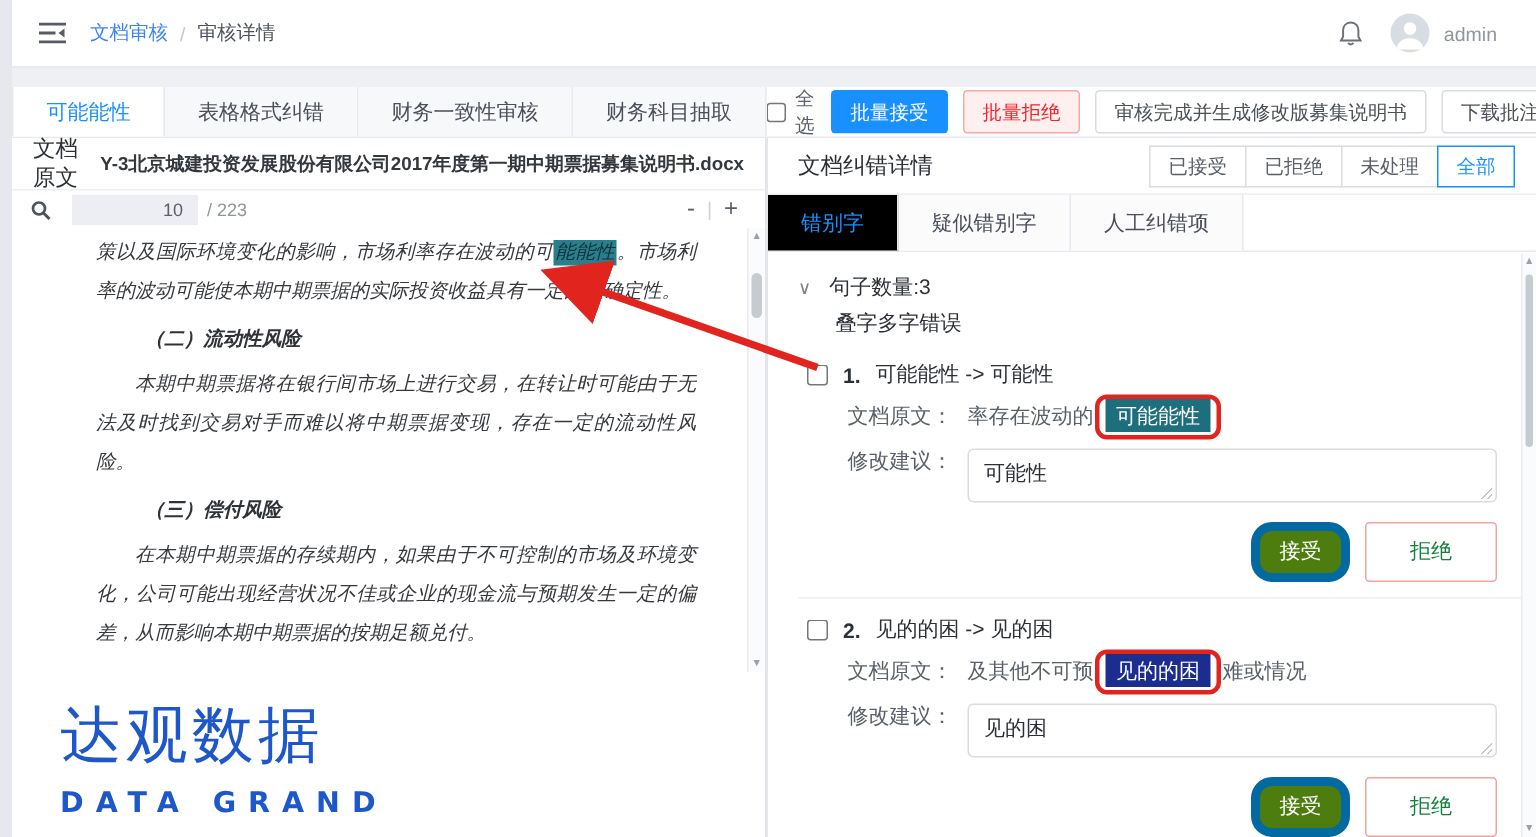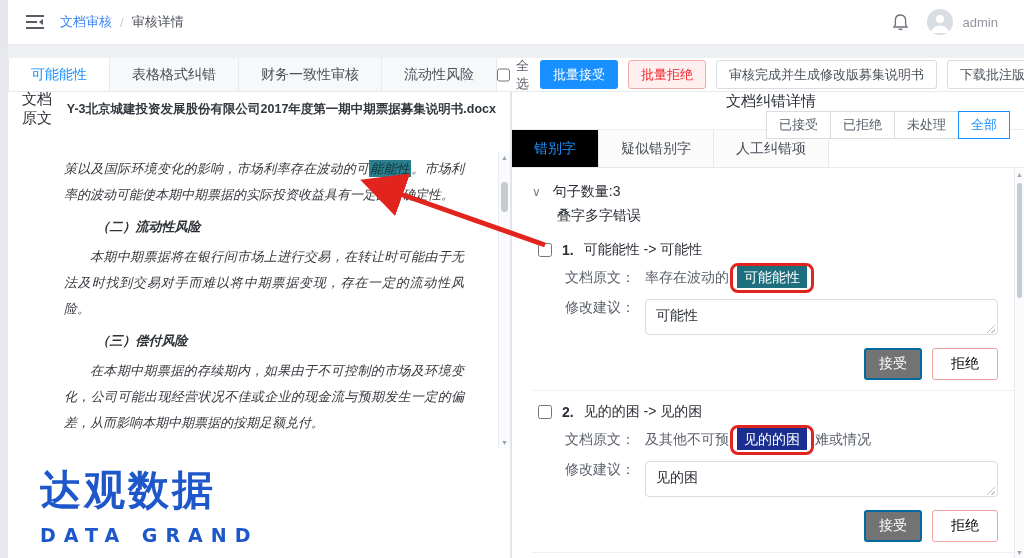--- a/index.html
+++ b/index.html
@@ -47,28 +47,28 @@
   .doc-text p { text-indent:2em; }
   .doc-text p.cont { text-indent:0; }
   .doc-text h4 { font-style:italic; font-size:13px; font-weight:bold; padding-left:2.5em; margin:6px 0 4px; color:#2f3338; }
   .hl-doc { background:#2b7f8d; color:#10343c; padding:1px 1px; }
   .doc-scrollbar { position:absolute; right:0; top:60px; width:12px; height:296px; background:#fafbfc; border-left:1px solid #ececf0; font-size:7px; color:#9aa0a8; text-align:center; }
   .doc-scrollbar .thumb { position:absolute; left:2px; right:2px; top:30px; height:30px; background:#c6cad1; border-radius:4px; }
   .sb-up { position:absolute; top:2px; left:0; right:0; }
   .sb-down { position:absolute; bottom:2px; left:0; right:0; }
 
   .logo { position:absolute; left:32px; bottom:12px; color:#1d57c9; }
-  .logo-cn { font-family:"DejaVu Sans",sans-serif; font-size:41px; font-weight:bold; letter-spacing:3px;margin-top:20px; }
+  .logo-cn { font-family:"DejaVu Sans",sans-serif; font-size:41px; font-weight:normal; letter-spacing:3px;margin-top:20px; }
   .logo-en { font-family:"DejaVu Sans",sans-serif; font-size:19px; font-weight:bold; letter-spacing:8px; margin-top:6px; }
 
   .panel-divider { position:absolute; left:510px; top:92px; width:2px; bottom:0; background:#e3e5ea; }
 
   
   .right-panel { position:absolute; left:512px; top:92px; right:0; bottom:0; background:#fff; }
-  .detail-header { height:38px; display:flex; align-items:center; padding:0 14px 0 20px; border-bottom:1px solid #eceef2;flex-direction:column; }
+  .detail-header { height:38px; display:flex; align-items:center; padding:0 14px 0 20px; border-bottom:1px solid #eceef2; }
   .detail-title { font-size:15px; color:#2b2f36; }
   .filters { margin-left:auto; display:flex; }
   .filter-btn { font-size:13px; color:#595f69; background:#fff; border:1px solid #d9dce1; padding:4px 12px; margin-left:-1px; cursor:pointer; position:relative; }
   .filter-btn.active { color:#1890ff; border-color:#1890ff; z-index:2; }
   .detail-tabs { height:38px; display:flex; border-bottom:1px solid #e7e9ee; }
   .d-tab { padding:0 22px; line-height:37px; font-size:14px; color:#4a4f58; background:#fbfbfc; border-right:1px solid #e7e9ee; cursor:pointer; }
   .d-tab.active { background:#000000; color:#1890ff;text-align:center; }
   .list { position:absolute; left:0; top:77px; right:10px; bottom:0; overflow:hidden; padding:0 0 0 20px; }
   .group-header { padding:14px 0 4px; font-size:14px; color:#2b2f36; }
   .group-header .row1 { display:flex; align-items:center; gap:12px; }
@@ -83,22 +83,22 @@
   .hl { color:#fff; padding:3px 7px; font-size:14px; }
   .hl-teal { background:#1d6f7d; }
   .hl-navy { background:#1b2e90; }
   .annot { position:relative; display:inline-block; margin:0 8px; }
   .annot::after { content:""; position:absolute; left:-7px; right:-7px; top:-6px; bottom:-6px; border:3px solid #e2241f; border-radius:8px; pointer-events:none; }
   .sug-row { margin:12px 0 0 27px; display:flex; align-items:flex-start; font-size:14px; }
   .sug-wrap { flex:1; position:relative; margin-right:2px; }
   .sug-input { width:100%; height:36px; border:1px solid #d9dce1; border-radius:4px; resize:none; font-family:"Liberation Sans",sans-serif; font-size:14px; color:#2b2f36; padding:7px 10px; outline:none; }
   .grip { position:absolute; right:3px; bottom:5px; width:9px; height:9px; clip-path:polygon(100% 0,100% 100%,0 100%); background:repeating-linear-gradient(-45deg,transparent,transparent 2px,#c3c7cd 2px,#c3c7cd 3px); }
   .btn-row { display:flex; justify-content:flex-end; gap:10px; margin:10px 2px 0 0; }
-  .btn-accept { background:#737373; color:#fff; font-size:14px; padding:5px 13px; border-radius:3px; border:2px solid #0369a1; cursor:pointer; }
-  .btn-reject { background:#fff; color:#000000; font-size:14px; padding:5px 18px; border-radius:3px; border:1px solid #f3a39e; cursor:pointer; }
+  .btn-accept { background:#4d7c0f; color:#fff; font-size:14px; padding:5px 13px; border-radius:14px; border:6px solid #0369a1; cursor:pointer; }
+  .btn-reject { background:#fff; color:#15803d; font-size:14px; padding:5px 29px; border-radius:3px; border:1px solid #f3a39e; cursor:pointer; }
   .right-scrollbar { position:absolute; right:0; top:77px; width:10px; bottom:0; background:#fafbfc; border-left:1px solid #ececf0; font-size:7px; color:#9aa0a8; text-align:center; }
   .right-scrollbar .thumb { position:absolute; left:2px; right:2px; top:14px; height:115px; background:#c6cad1; border-radius:4px; }
 
   .overlay-svg { position:absolute; left:0; top:0; width:1024px; height:558px; pointer-events:none; z-index:60; }
 </style>
 </head>
 <body>
 
 <div class="side-strip"></div>
 
@@ -126,39 +126,52 @@
       </svg>
     </div>
     <span class="admin-name">admin</span>
   </div>
 </div>
 
 <div class="tabstrip">
   <div class="main-tab first active">可能能性</div>
   <div class="main-tab">表格格式纠错</div>
   <div class="main-tab">财务一致性审核</div>
-  <div class="main-tab">流动性风险</div>
+  <div class="main-tab">财务科目抽取</div>
   <div class="strip-tools">
     <label class="selall">
       <input type="checkbox" style="">
       <span>全选</span>
     </label>
     <button class="btn btn-primary">批量接受</button>
     <button class="btn btn-danger-soft">批量拒绝</button>
     <button class="btn btn-outline">审核完成并生成修改版募集说明书</button>
     <button class="btn btn-outline">下载批注版文件</button>
 
   </div>
 </div>
 
 <div class="left-panel">
   <div class="doc-header">
     <span class="doc-title">文档原文</span>
     <span class="doc-filename">Y-3北京城建投资发展股份有限公司2017年度第一期中期票据募集说明书.docx</span>
   </div>
+  <div class="doc-toolbar">
+    <svg width="14" height="14" viewBox="0 0 14 14">
+      <circle cx="6" cy="6" r="4" fill="none" stroke="#4d525b" stroke-width="1.8"></circle>
+      <line x1="9" y1="9" x2="13" y2="13" stroke="#4d525b" stroke-width="2"></line>
+    </svg>
+    <input class="page-input" value="10" style="">
+    <span class="page-total">/ 223</span>
+    <div class="zoom-ctrls">
+      <span>-</span>
+      <span class="bar">|</span>
+      <span>+</span>
+    </div>
+  </div>
   <div class="doc-body">
     <div class="doc-text">
       <p class="cont"><span>策以及国际环境变化的影响，市场利率存在波动的可</span><span class="hl-doc">能能性</span><span>。市场利率的波动可能使本期中期票据的实际投资收益具有一定的不确定性。</span></p>
       <h4>（二）流动性风险</h4>
       <p>本期中期票据将在银行间市场上进行交易，在转让时可能由于无法及时找到交易对手而难以将中期票据变现，存在一定的流动性风险。</p>
       <h4>（三）偿付风险</h4>
       <p>在本期中期票据的存续期内，如果由于不可控制的市场及环境变化，公司可能出现经营状况不佳或企业的现金流与预期发生一定的偏差，从而影响本期中期票据的按期足额兑付。</p>
     </div>
   </div>
   <div class="doc-scrollbar">

